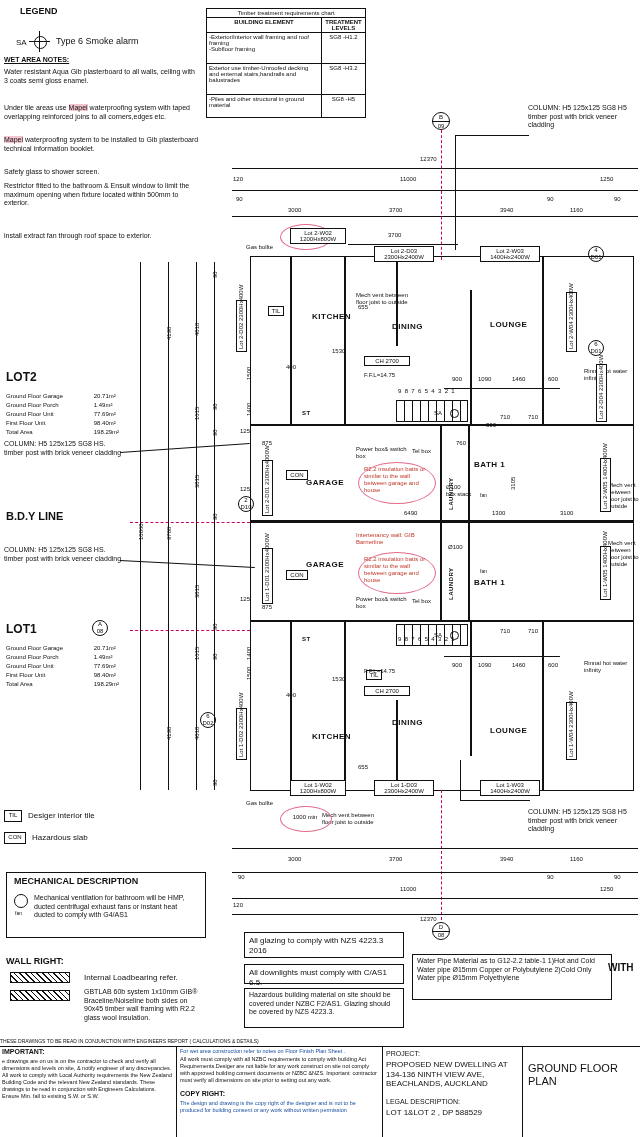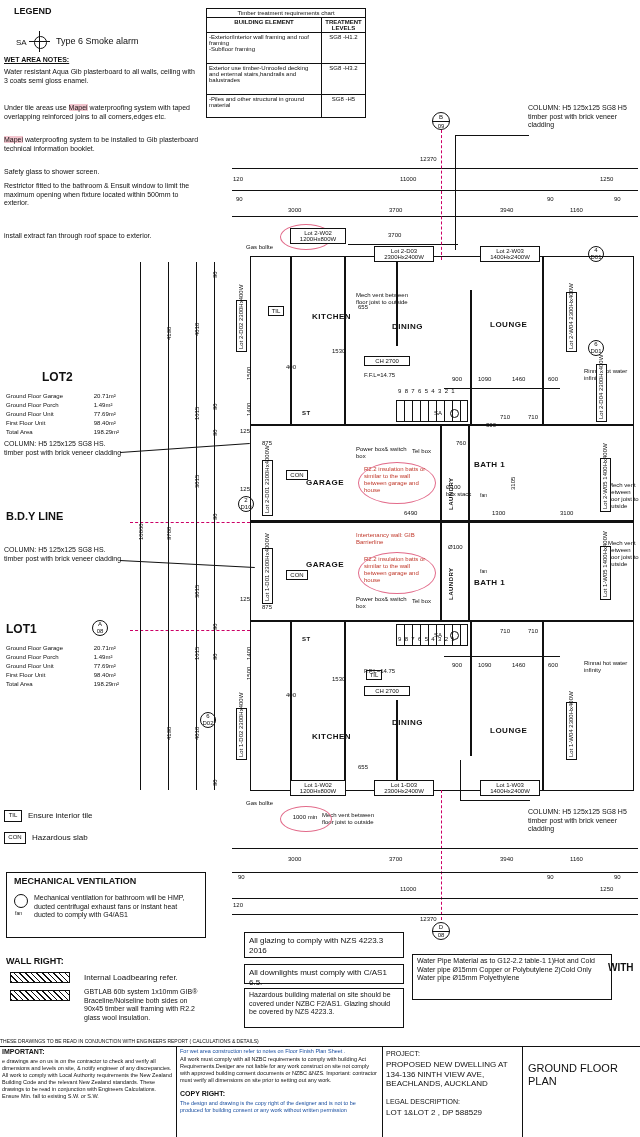--- a/index.html
+++ b/index.html
@@ -33,21 +33,21 @@
   .dimtxt{position:absolute;font-size:6px;}
   .tagbox{position:absolute;border:1px solid #111;background:#fff;font-size:6px;text-align:center;box-sizing:border-box;padding:1px 2px;}
   .hl{background:#f3c6cf;}
   table{border-collapse:collapse;}
   td{border:1px solid #111;font-size:6px;padding:1px 2px;vertical-align:top;}
   .nb td{border:none;}
 </style>
 </head>
 <body>
 
-<div class="abs" style="left:14px;top:6px;width:196px;">
+<div class="abs" style="left:20px;top:6px;width:196px;">
   <div class="t9 ttl">LEGEND</div>
 </div>
 <div class="abs t8" style="left:16px;top:38px;">SA</div>
 <div class="abs" style="left:34px;top:36px;width:11px;height:11px;border:1px solid #111;border-radius:50%;"></div>
 <div class="ln lnh" style="left:29px;top:41px;width:21px;"></div>
 <div class="ln lnv" style="left:39px;top:31px;height:21px;"></div>
 <div class="abs t9" style="left:56px;top:36px;">Type 6 Smoke alarm</div>
 
 <div class="abs t7" style="left:4px;top:56px;width:192px;text-decoration:underline;font-weight:bold;">WET AREA NOTES:</div>
 <div class="abs t7" style="left:4px;top:68px;width:196px;">Water resistant Aqua Gib plasterboard to all walls, ceiling with 3 coats semi gloss enamel.</div>
@@ -142,21 +142,21 @@
 <div class="rot dimtxt" style="left:194px;top:740px;">4010</div>
 
 <div class="rot dimtxt" style="left:212px;top:278px;">90</div>
 <div class="rot dimtxt" style="left:212px;top:410px;">90</div>
 <div class="rot dimtxt" style="left:212px;top:436px;">90</div>
 <div class="rot dimtxt" style="left:212px;top:520px;">90</div>
 <div class="rot dimtxt" style="left:212px;top:630px;">90</div>
 <div class="rot dimtxt" style="left:212px;top:660px;">90</div>
 <div class="rot dimtxt" style="left:212px;top:786px;">90</div>
 
-<div class="abs t12 ttl" style="left:6px;top:370px;margin-left:36px;">LOT2</div>
+<div class="abs t12 ttl" style="left:6px;top:370px;">LOT2</div>
 <div class="abs" style="left:4px;top:392px;width:130px;">
   <table class="nb" style="width:130px;">
     <tbody>
         <tr>
           <td class="t6">Ground Floor  Garage</td>
           <td class="t6">20.71m²</td>
         </tr>
     <tr>
           <td class="t6">Ground Floor  Porch</td>
           <td class="t6">1.49m²</td>
@@ -424,26 +424,26 @@
 <div class="dimtxt" style="left:547px;top:874px;">90</div>
 <div class="dimtxt" style="left:614px;top:874px;">90</div>
 <div class="dimtxt" style="left:400px;top:886px;">11000</div>
 <div class="dimtxt" style="left:600px;top:886px;">1250</div>
 <div class="ln lnh" style="left:232px;top:898px;width:406px;"></div>
 <div class="dimtxt" style="left:233px;top:902px;">120</div>
 <div class="ln lnh" style="left:232px;top:914px;width:406px;"></div>
 <div class="dimtxt" style="left:420px;top:916px;">12370</div>
 
 <div class="tagbox" style="left:4px;top:810px;width:18px;height:12px;">TIL</div>
-<div class="abs t8" style="left:28px;top:811px;">Ensure interior tile</div>
+<div class="abs t8" style="left:28px;top:811px;">Desiger interior tile</div>
 <div class="tagbox" style="left:4px;top:832px;width:22px;height:12px;">CON</div>
 <div class="abs t8" style="left:32px;top:833px;">Hazardous slab</div>
 
 <div class="bx" style="left:6px;top:872px;width:200px;height:66px;"></div>
-<div class="abs t9 ttl" style="left:14px;top:876px;">MECHANICAL VENTILATION</div>
+<div class="abs t9 ttl" style="left:14px;top:876px;">MECHANICAL DESCRIPTION</div>
 <div class="circ" style="left:14px;top:894px;width:14px;height:14px;"></div>
 <div class="abs tiny" style="left:15px;top:910px;">fan</div>
 <div class="abs t7" style="left:34px;top:894px;width:166px;">Mechanical  ventilation for bathroom will be HMP, ducted centrifugal exhaust fans or instant heat ducted to comply with G4/AS1</div>
 
 <div class="abs t9 ttl" style="left:6px;top:956px;">WALL RIGHT:</div>
 <div class="abs hatch" style="left:10px;top:972px;width:60px;height:11px;border:1px solid #111;box-sizing:border-box;"></div>
 <div class="abs t8" style="left:84px;top:973px;">Internal Loadbearing refer.</div>
 <div class="abs hatch" style="left:10px;top:990px;width:60px;height:11px;border:1px solid #111;box-sizing:border-box;"></div>
 <div class="abs t7" style="left:84px;top:988px;width:118px;">GBTLAB 60b system 1x10mm GIB® Braceline/Noiseline both sides on 90x45 timber wall framing with R2.2  glass wool insulation.</div>
 

